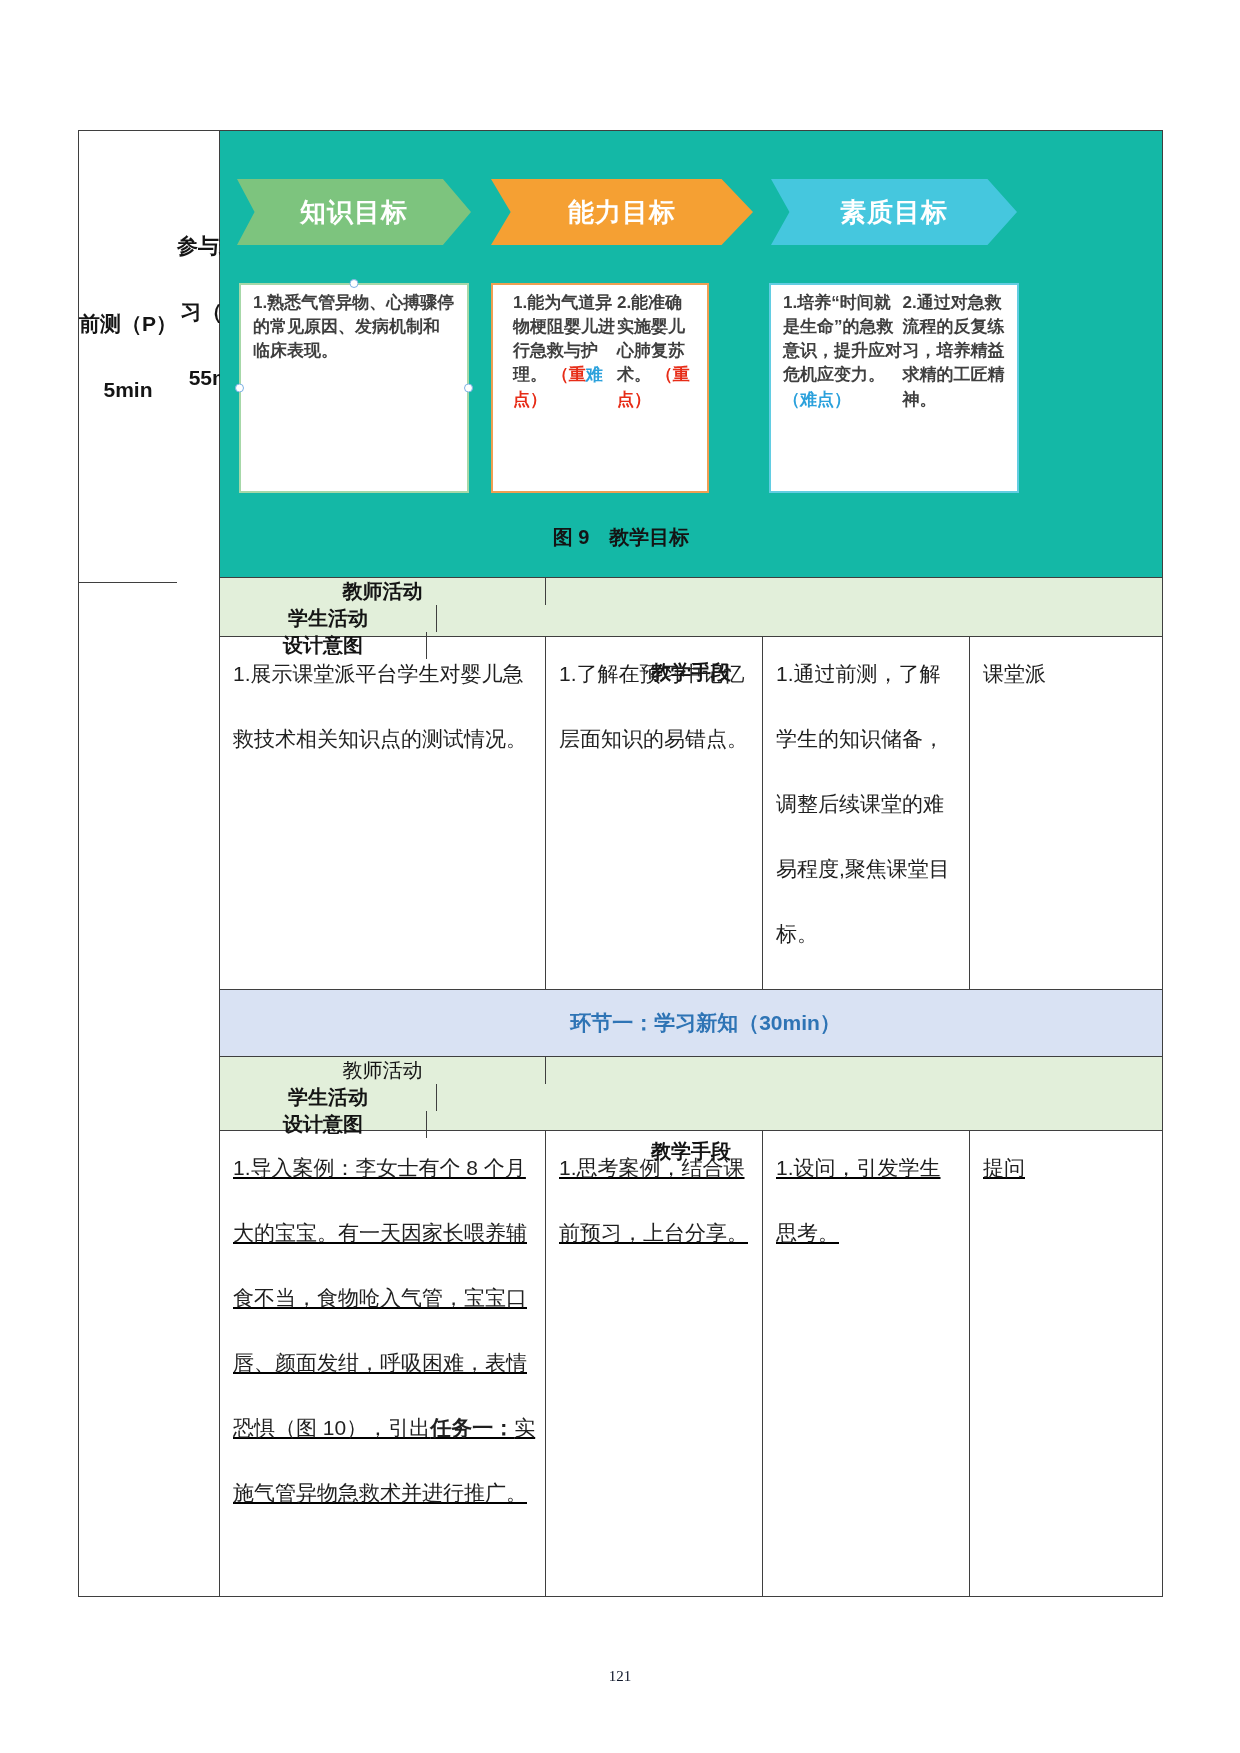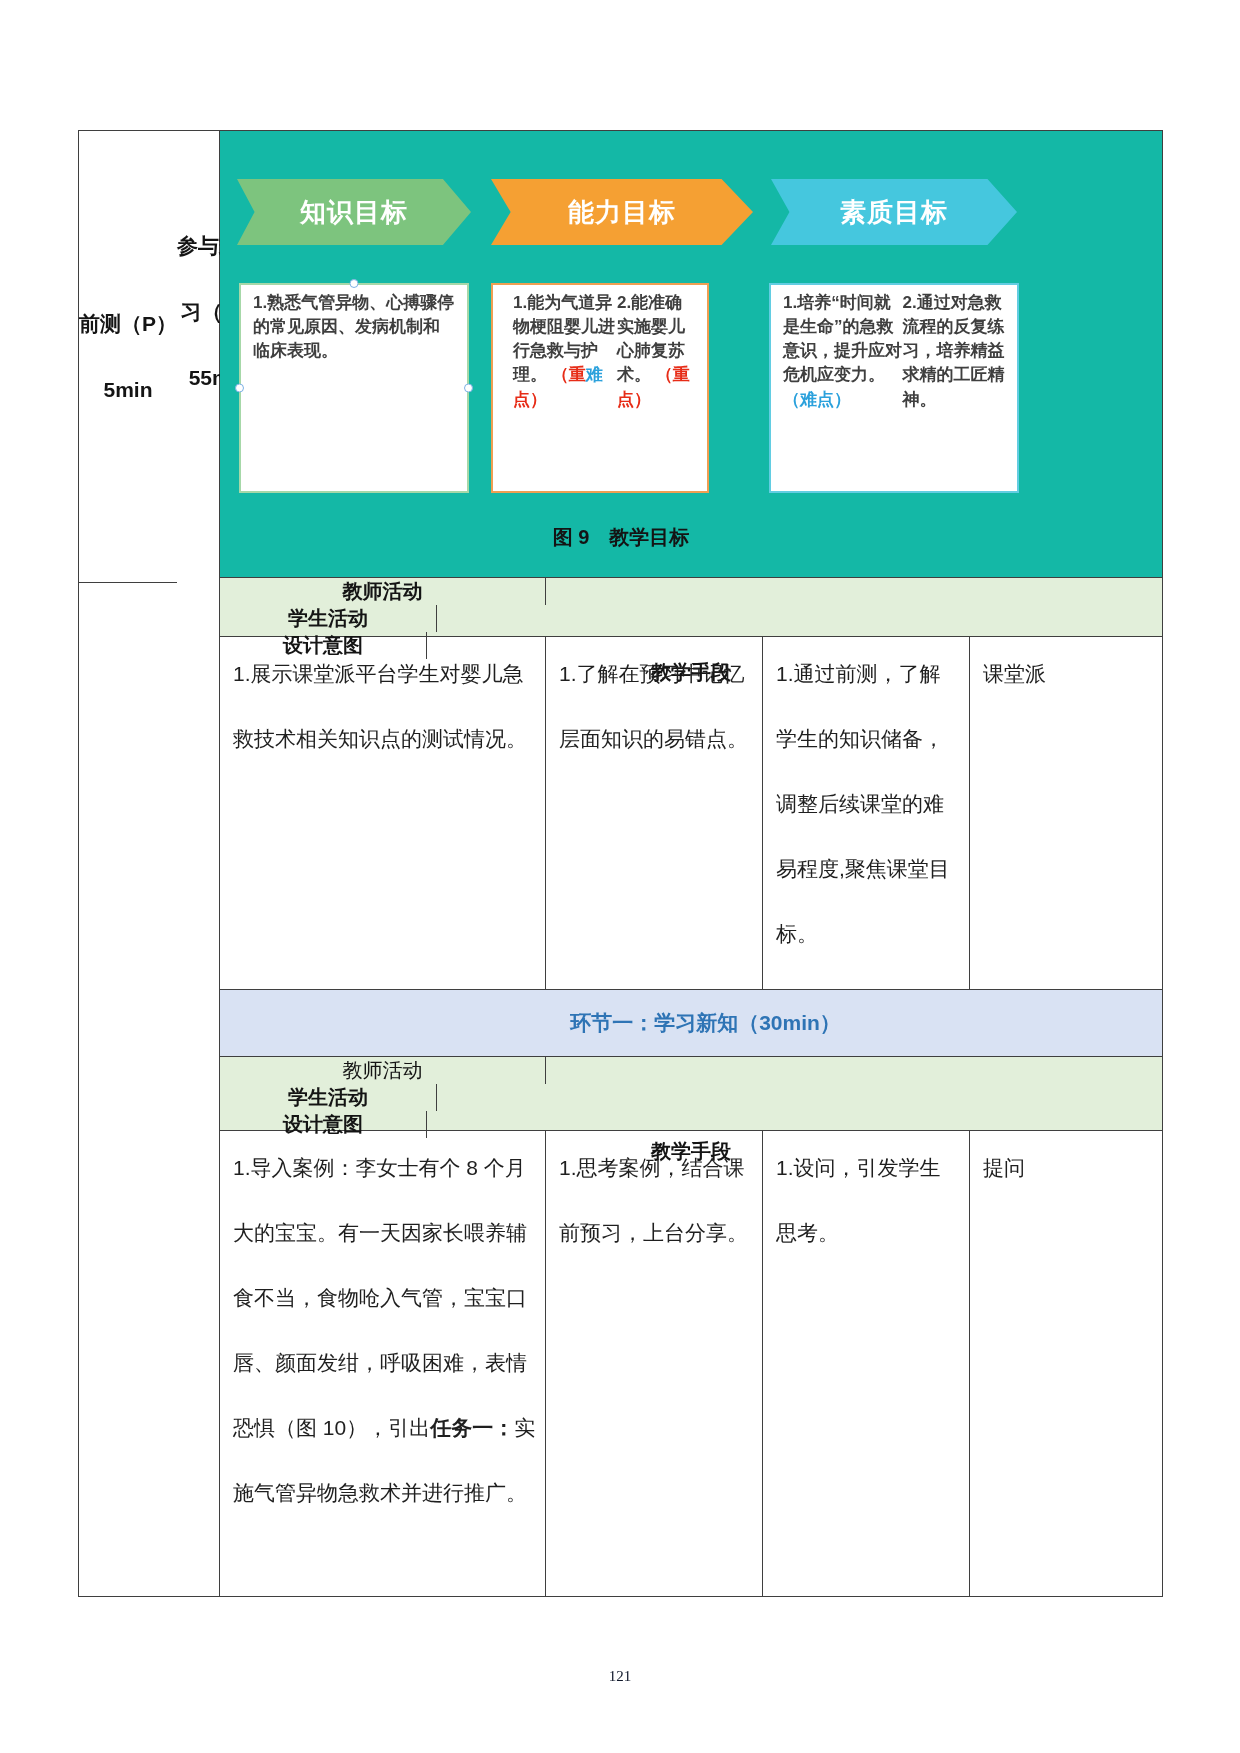--- a/index.html
+++ b/index.html
@@ -61,21 +61,21 @@
   .col-0{width:326px;border-right:1px solid var(--border);}
   .col-1{width:217px;border-right:1px solid var(--border);}
   .col-2{width:207px;border-right:1px solid var(--border);}
   .col-3{flex:1;}
   .header-row{background:var(--header-bg);border-bottom:1px solid var(--border);flex-direction:column;}
   .header-row .cell{display:flex;align-items:center;justify-content:center;font-size:20px;color:#141414;}
   .header-1{height:59px;}
   .header-2{height:74px;}
   .body-row .cell{padding:4px 8px 0 13px;font-size:21px;line-height:65px;color:#1f1f1f;}
   .body-1{height:353px;border-bottom:1px solid var(--border);}
-  .body-2{flex:1;}
+  .body-2{flex:1;text-decoration:underline;}
   .band{
     height:67px;background:var(--band-bg);border-bottom:1px solid var(--border);
     display:flex;align-items:center;justify-content:center;
     color:var(--band-text);font-weight:bold;font-size:21px;padding-left:29px;
   }
   .page-number{
     position:absolute;left:0;width:1240px;top:1668px;text-align:center;
     font-family:"Liberation Serif",serif;font-size:15px;color:#0f172a;
   }
 </style>

